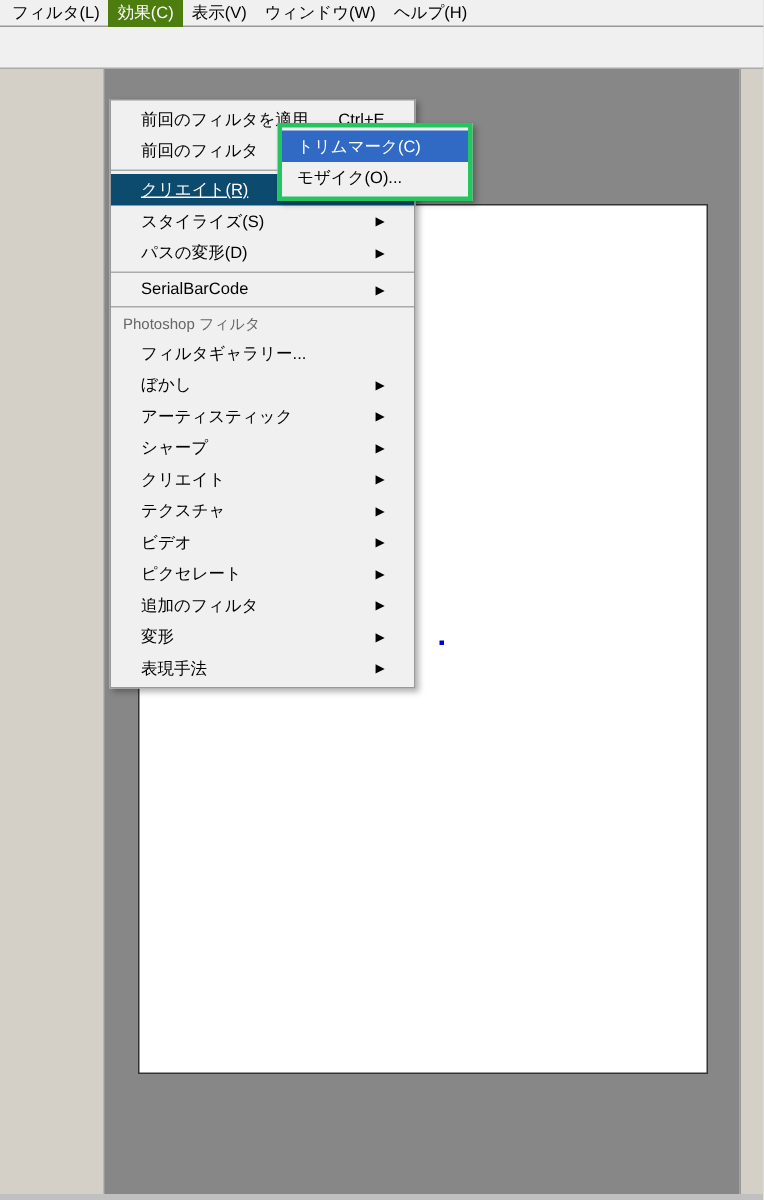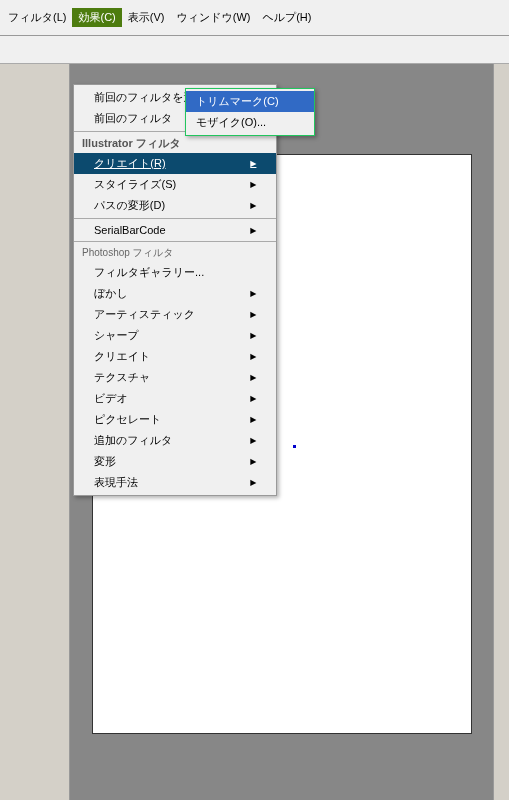--- a/index.html
+++ b/index.html
@@ -16,21 +16,21 @@
       overflow: hidden;
       position: relative;
     }
 
     
     .menu-bar {
       background: #f0f0f0;
       border-bottom: 1px solid #999;
       display: flex;
       align-items: center;
-      height: 36px;
+      height: 18px;
       padding: 0 2px;
     }
     .menu-bar-item {
       padding: 2px 6px;
       cursor: pointer;
       white-space: nowrap;
       font-size: 11px;
     }
     .menu-bar-item:hover, .menu-bar-item.active {
       background: #4d7c0f;
@@ -153,24 +153,24 @@
       padding: 2px 8px;
       color: #555;
       font-size: 11px;
       cursor: default;
       font-weight: bold;
     }
 
     
     .sub-menu-create {
       position: absolute;
-      top: 4px;
+      top: 16px;
       left: 185px;
       background: #f0f0f0;
-      border: 1px solid #22c55e;
+      border: 3px solid #22c55e;
       box-shadow: 2px 2px 4px rgba(0,0,0,0.3);
       min-width: 130px;
       padding: 2px 0;
     }
 
     .sub-menu-item {
       padding: 3px 20px 3px 10px;
       cursor: pointer;
       display: flex;
       align-items: center;
@@ -235,21 +235,20 @@
         <span>前回のフィルタを適用</span>
         <span class="menu-item-shortcut">Ctrl+E</span>
       </div>
       <div class="menu-item">
         <span>前回のフィルタ</span>
         <span class="menu-item-shortcut">Alt+Ctrl+E</span>
       </div>
 
       <div class="menu-separator"></div>
 
-      <div class="menu-section-label">Illustrator フィルタ</div>
 
       <div class="menu-item highlighted">
         <span>クリエイト(R)</span>
         <span class="menu-arrow">▶</span>
       </div>
       <div class="menu-item">
         <span>スタイライズ(S)</span>
         <span class="menu-arrow">▶</span>
       </div>
       <div class="menu-item">

